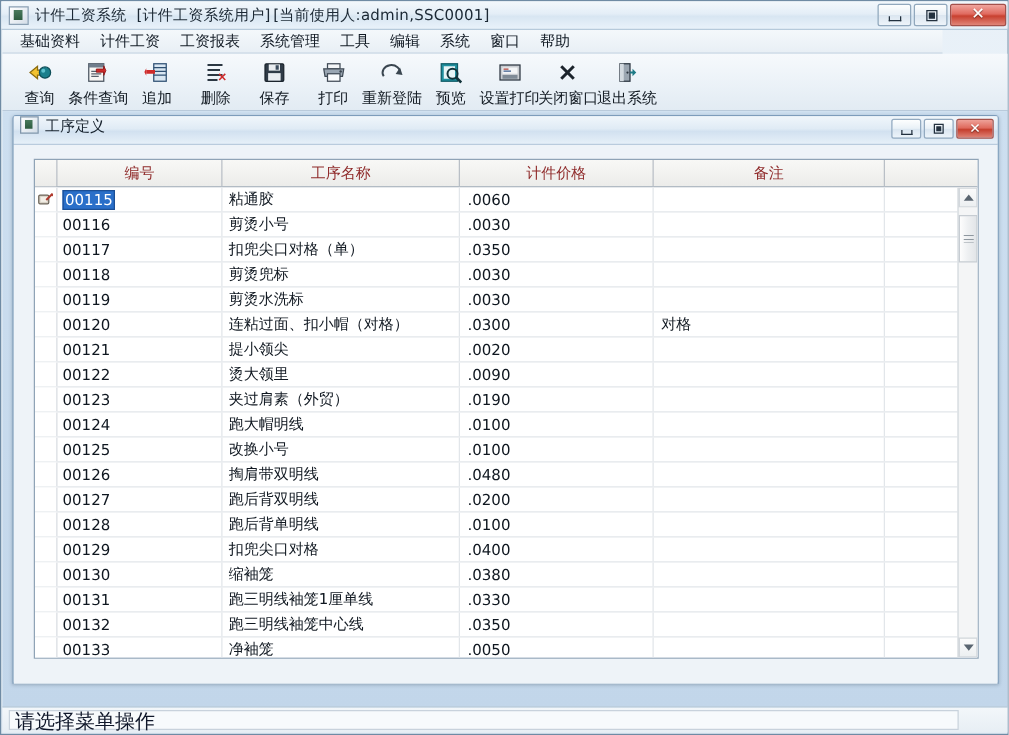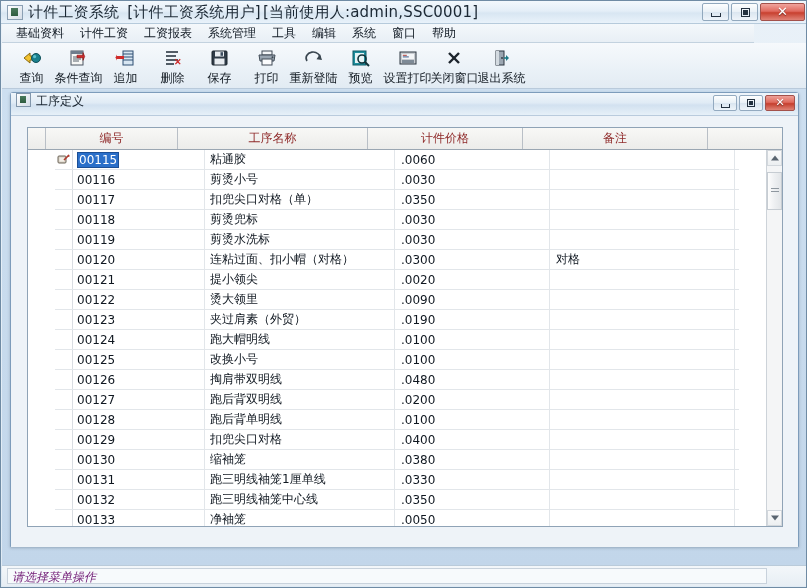--- a/index.html
+++ b/index.html
@@ -43,21 +43,21 @@
     flex: 0 0 auto;
   }
   .tb-icon::after {
     content: "";
     position: absolute;
     left: 3px; top: 2px;
     width: 7px; height: 8px;
     background: linear-gradient(180deg, #4a7a5d 0%, #2e5c40 100%);
   }
   .tb-title {
-    font-size: 15px;
+    font-size: 12px;
     color: #1b2834;
     white-space: nowrap;
     letter-spacing: 0.2px;
   }
   .win-btns {
     position: absolute;
     right: 3px; top: 2px;
     display: flex;
     gap: 2px;
   }
@@ -296,21 +296,20 @@
     position: relative;
     flex: 1 1 auto;
     overflow: hidden;
     background: #ffffff;
     display: flex;
   }
   .grid-rows {
     flex: 1 1 auto;
     display: flex;
     flex-direction: column;
-    align-items: center;
   }
   .grow {
     display: flex;
     height: 20px;
     border-bottom: 1px solid #e2e6ea;
     flex: 0 0 20px;
     box-sizing: border-box;
   }
   .gutter-c {
     width: 18px;
@@ -420,28 +419,27 @@
     border-top: 1px solid #bacbda;
     box-sizing: border-box;
     display: flex;
     align-items: center;
   }
   .status-pane {
     margin-left: 5px;
     height: 16px;
     line-height: 16px;
     min-width: 760px;
-    font-size: 12px;
-    color: #701a75;
+    font-size: 16px;
+    color: #0f172a;
     border: 1px solid #c8d2dc;
     background: #f7fafc;
     padding: 0 4px;
     box-sizing: border-box;
     white-space: nowrap;
-    font-style: italic;
   }
 
   svg { display: block; }
 </style>
 </head>
 <body>
 
 <div id="app">
 
   <div class="titlebar">

